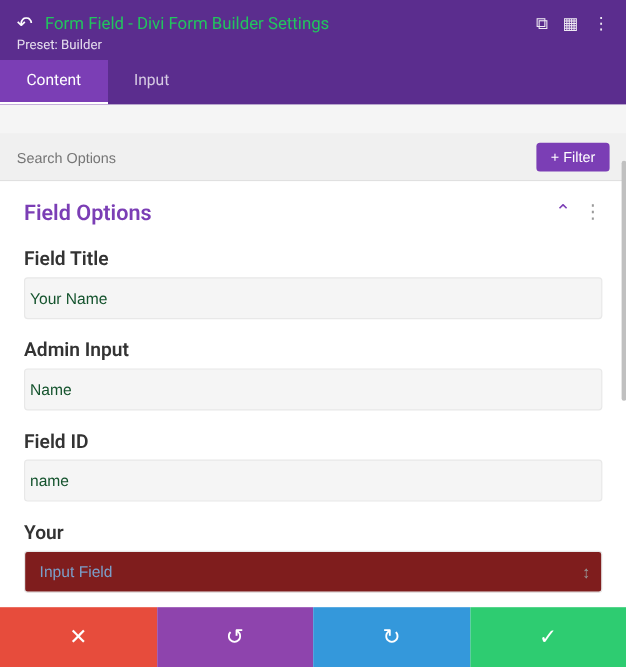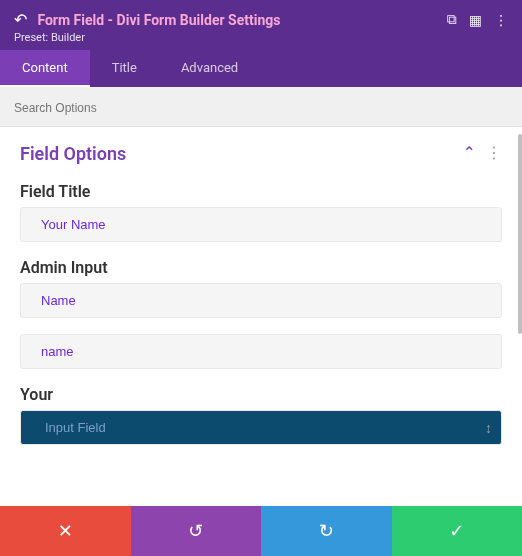--- a/index.html
+++ b/index.html
@@ -25,23 +25,23 @@
       display: flex;
       align-items: center;
       gap: 10px;
     }
     .back-icon {
       color: white;
       font-size: 16px;
       cursor: pointer;
     }
     .header-title {
-      color: #f9a8d4;
+      color: #22c55e;
       font-size: 14px;
-      font-weight: 700;
+      font-weight: 400;
     }
     .header-icons {
       display: flex;
       gap: 12px;
       align-items: center;
     }
     .header-icon {
       color: white;
       font-size: 14px;
       cursor: pointer;
@@ -76,20 +76,21 @@
 
     
     .search-bar {
       display: flex;
       align-items: center;
       background: #f0f0f0;
       border-bottom: 1px solid #e0e0e0;
       padding: 0 14px;
       height: 40px;
       justify-content: center;
+      margin-top: 24px;
     }
     .search-input-wrap {
       flex: 1;
     }
     .search-input {
       border: none;
       background: transparent;
       outline: none;
       font-size: 12px;
       color: #999;
@@ -153,35 +154,35 @@
       font-weight: 600;
       color: #333;
       margin-bottom: 6px;
       display: block;
     }
     .form-input {
       width: 100%;
       background: #f5f5f5;
       border: 1px solid #e8e8e8;
       border-radius: 3px;
-      padding: 9px 20px;
+      padding: 9px 4px;
       font-size: 13px;
-      color: #6d28d9;
+      color: #14532d;
       outline: none;
     }
     .form-select-wrap {
       position: relative;
       width: 100%;
     }
     .form-select {
       width: 100%;
-      background: #0c4a6e;
+      background: #7f1d1d;
       border: 1px solid #e8e8e8;
       border-radius: 3px;
-      padding: 9px 24px;
+      padding: 9px 12px;
       font-size: 13px;
       color: #7b9fc9;
       outline: none;
       appearance: none;
       -webkit-appearance: none;
       cursor: pointer;
     }
     .select-arrow {
       position: absolute;
       right: 10px;
@@ -240,28 +241,28 @@
       <span class="header-icon">⧉</span>
       <span class="header-icon">▦</span>
       <span class="header-icon">⋮</span>
     </div>
   </div>
   <div class="header-preset">Preset: Builder</div>
 </div>
 
 <div class="tabs">
   <div class="tab active">Content</div>
-  <div class="tab">Title</div>
-  <div class="tab">Advanced</div>
+  <div class="tab">Input</div>
 </div>
 
 <div class="search-bar">
   <div class="search-input-wrap">
     <input type="text" class="search-input" placeholder="Search Options" style="">
   </div>
+  <button class="filter-btn">+ Filter</button>
 </div>
 
 <div class="main-content">
   <div class="section-header">
     <span class="section-title">Field Options</span>
     <div class="section-controls">
       <span class="section-chevron">⌃</span>
       <span class="section-dots">⋮</span>
     </div>
   </div>
@@ -270,20 +271,21 @@
     <label class="form-label">Field Title</label>
     <input type="text" class="form-input" value="Your Name" style="">
   </div>
 
   <div class="form-group">
     <label class="form-label">Admin Input</label>
     <input type="text" class="form-input" value="Name" style="">
   </div>
 
   <div class="form-group">
+    <label class="form-label">Field ID</label>
     <input type="text" class="form-input" value="name" style="">
   </div>
 
   <div class="form-group">
     <label class="form-label">Your</label>
     <div class="form-select-wrap">
       <select class="form-select">
         <option>Input Field</option>
         <option>Text Area</option>
         <option>Dropdown</option>

